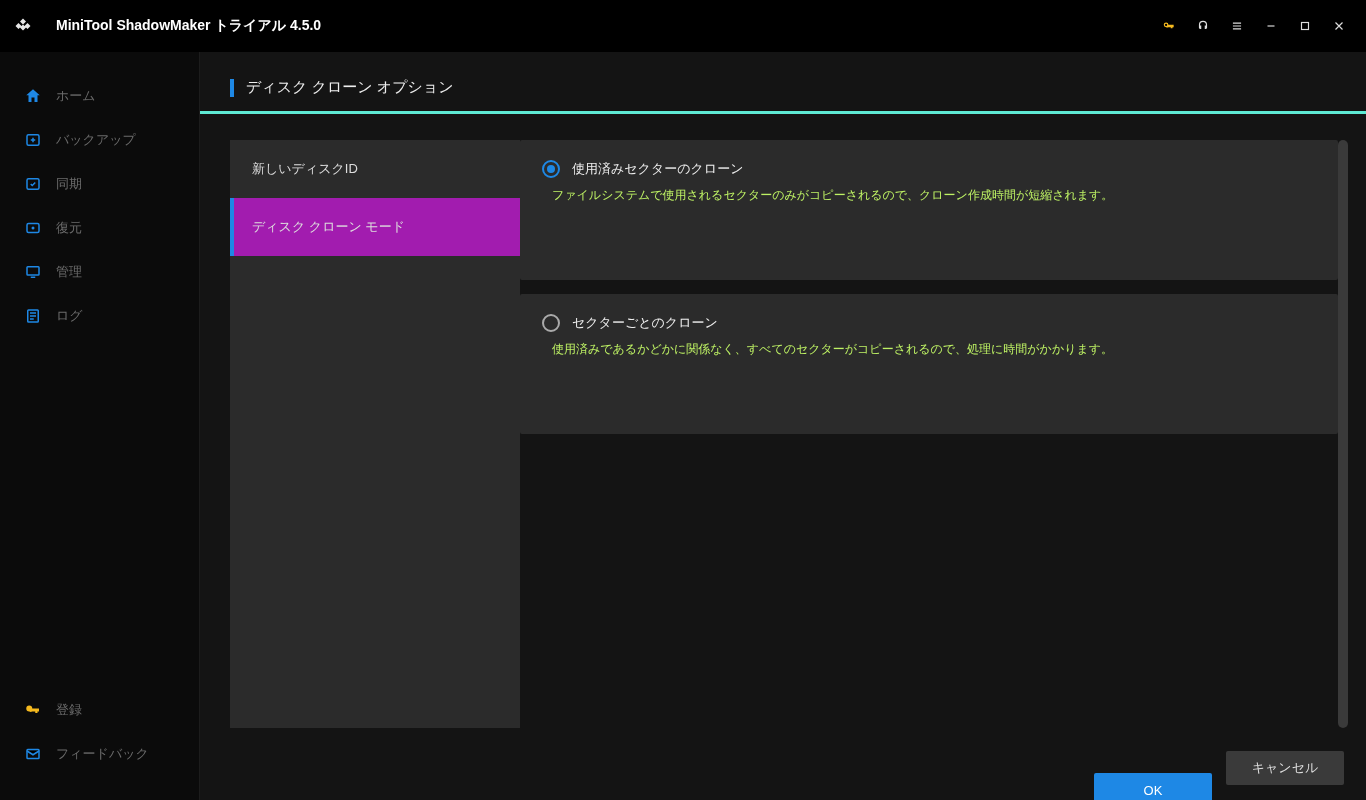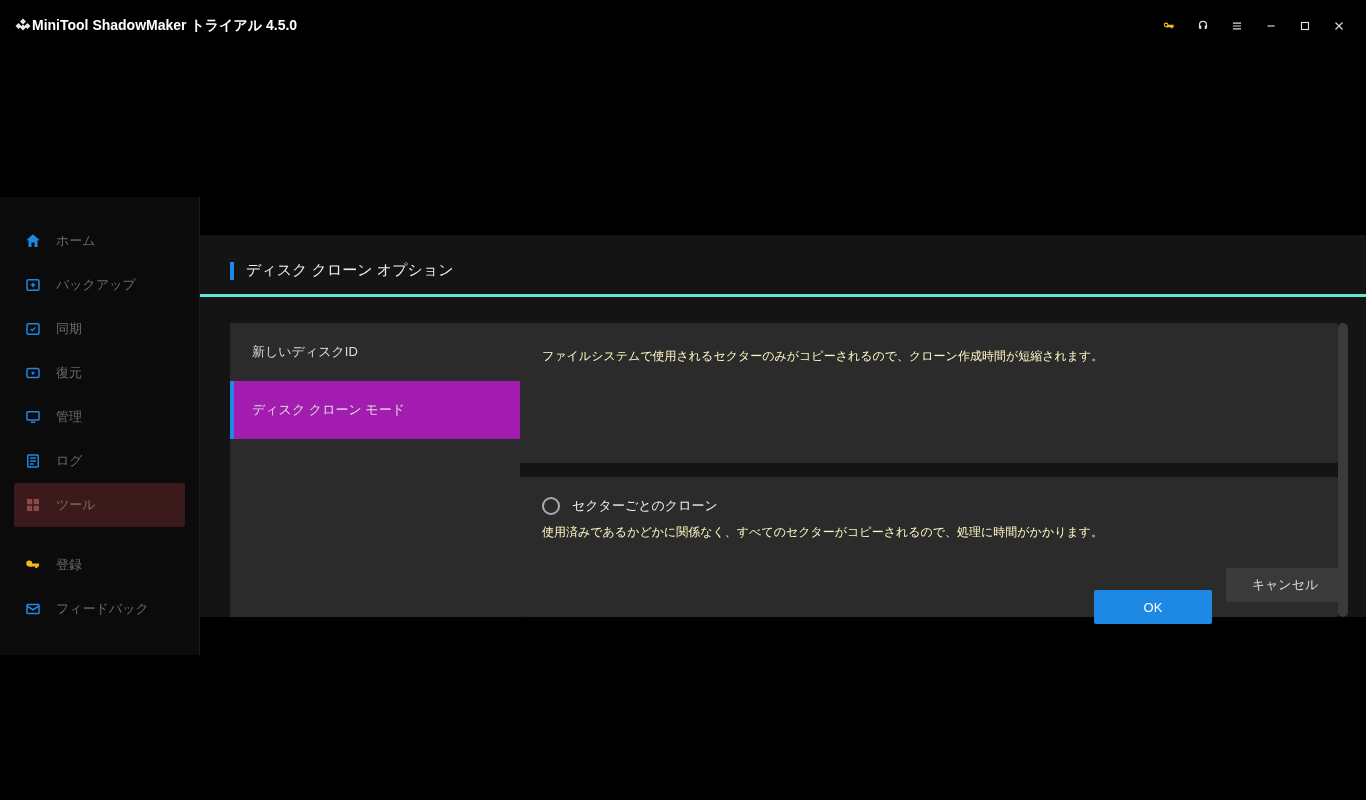--- a/index.html
+++ b/index.html
@@ -1,29 +1,29 @@
 <!DOCTYPE html>
 <html><head>
 <meta charset="utf-8">
 <style>
   * { margin: 0; padding: 0; box-sizing: border-box; font-family: "Segoe UI", "Meiryo", sans-serif; }
   body { background: #000; width: 1366px; height: 800px; overflow: hidden; color: #ccc; }
 
   
   .titlebar { height: 52px; display: flex; align-items: center; padding: 0 10px 0 14px; }
-  .titlebar .logo { display: flex; align-items: center; gap: 0; font-size: 14px; font-weight: 600; color: #fff; }
+  .titlebar .logo { display: flex; align-items: center; gap: 24px; font-size: 14px; font-weight: 600; color: #fff; }
   .titlebar .logo svg { width: 18px; height: 18px; }
   .titlebar .title-text { font-size: 14px; }
   .titlebar .title-text b { font-weight: 700; }
   .titlebar .spacer { flex: 1; }
   .titlebar .win-btn { width: 34px; height: 34px; display: flex; align-items: center; justify-content: center; cursor: pointer; }
   .titlebar .win-btn svg { width: 14px; height: 14px; }
 
   
-  .app { display: flex; height: calc(800px - 52px); align-items: center; }
+  .app { display: flex; height: calc(800px - 52px); }
   .sidebar { width: 200px; background: #0b0b0b; border-right: 1px solid #1c1c1c; display: flex; flex-direction: column; padding-top: 14px; }
   .content { flex: 1; background: #141414; position: relative; }
 
   
   .nav { display: flex; flex-direction: column; gap: 0px; padding: 8px 14px; }
   .nav-item { display: flex; align-items: center; gap: 14px; height: 44px; padding: 0 10px; color: #6b6b6b; cursor: pointer; border-radius: 2px; font-size: 13px; }
   .nav-item .icon { width: 18px; height: 18px; display: flex; align-items: center; justify-content: center; }
   .nav-item.active { background: #3a1a1a; color: #8a6a6a; }
   .nav-item .icon svg { width: 18px; height: 18px; }
 
@@ -41,21 +41,21 @@
   .sub-tab { height: 58px; display: flex; align-items: center; padding: 0 18px; color: #ddd; font-size: 13px; cursor: pointer; border-left: 4px solid transparent; }
   .sub-tab.active { background: #a21caf; border-left-color: #1e88e5; }
 
   .options-col { flex: 1; display: flex; flex-direction: column; gap: 14px; padding-right: 10px; position: relative; }
   .option-card { background: #2b2b2b; border-radius: 2px; padding: 20px 22px 28px 22px; min-height: 140px; }
   .option-row { display: flex; align-items: center; gap: 12px; margin-bottom: 8px; }
   .radio { width: 18px; height: 18px; border: 2px solid #aaa; border-radius: 50%; display: flex; align-items: center; justify-content: center; }
   .radio.checked { border-color: #1e88e5; }
   .radio.checked .dot { width: 8px; height: 8px; border-radius: 50%; background: #1e88e5; }
   .option-title { color: #eee; font-size: 13px; }
-  .option-desc { color: #fef9c3; font-size: 12px; margin-left: 0px; margin-top: 4px; line-height: 1.5; }
+  .option-desc { color: #bef264; font-size: 12px; margin-left: 10px; margin-top: 4px; line-height: 1.5; }
 
   
   .scroll-hint { position: absolute; right: 0; top: 0; width: 10px; height: 100%; }
   .scroll-thumb { position: absolute; right: 0; top: 0; width: 10px; height: 100%; background: #3a3a3a; border-radius: 5px; }
 
   
   .footer { position: absolute; bottom: 0; left: 0; right: 0; height: 64px; display: flex; align-items: center; justify-content: flex-end; gap: 14px; padding: 0 22px; }
   .btn { min-width: 118px; height: 34px; display: flex; align-items: center; justify-content: center; font-size: 13px; border-radius: 2px; cursor: pointer; }
   .btn-primary { background: #1e88e5; color: #fff; margin-top: 44px; }
   .btn-secondary { background: #3a3a3a; color: #ddd; }
@@ -152,31 +152,20 @@
       </div>
       <div class="nav-item">
         <span class="icon">
             <svg viewBox="0 0 24 24">
               <rect x="5" y="4" width="14" height="16" rx="1" fill="none" stroke="#1e88e5" stroke-width="2"></rect>
               <path stroke="#1e88e5" stroke-width="2" d="M8 8h8M8 12h8M8 16h5"></path>
             </svg>
           </span>
         <span>ログ</span>
       </div>
-      <div class="nav-item active">
-        <span class="icon">
-            <svg viewBox="0 0 24 24">
-              <rect x="4" y="4" width="7" height="7" fill="#8a4a4a"></rect>
-              <rect x="13" y="4" width="7" height="7" fill="#8a4a4a"></rect>
-              <rect x="4" y="13" width="7" height="7" fill="#8a4a4a"></rect>
-              <rect x="13" y="13" width="7" height="7" fill="#8a4a4a"></rect>
-            </svg>
-          </span>
-        <span>ツール</span>
-      </div>
     </div>
     <div class="sidebar-bottom">
       <div class="nav-item">
         <span class="icon">
             <svg viewBox="0 0 24 24">
               <path fill="#f5b91e" d="M7 14a4 4 0 114-4h9v4h-2v2h-3v-2h-4a4 4 0 01-4 0z"></path>
             </svg>
           </span>
         <span>登録</span>
       </div>
@@ -203,20 +192,26 @@
         <div class="sub-tab">
           <span>新しいディスクID</span>
         </div>
         <div class="sub-tab active">
           <span>ディスク クローン モード</span>
         </div>
       </div>
 
       <div class="options-col">
         <div class="option-card">
+          <div class="option-row">
+            <span class="radio checked">
+                <span class="dot"></span>
+              </span>
+            <span class="option-title">使用済みセクターのクローン</span>
+          </div>
           <div class="option-desc">ファイルシステムで使用されるセクターのみがコピーされるので、クローン作成時間が短縮されます。</div>
         </div>
 
         <div class="option-card">
           <div class="option-row">
             <span class="radio"></span>
             <span class="option-title">セクターごとのクローン</span>
           </div>
           <div class="option-desc">使用済みであるかどかに関係なく、すべてのセクターがコピーされるので、処理に時間がかかります。</div>
         </div>

